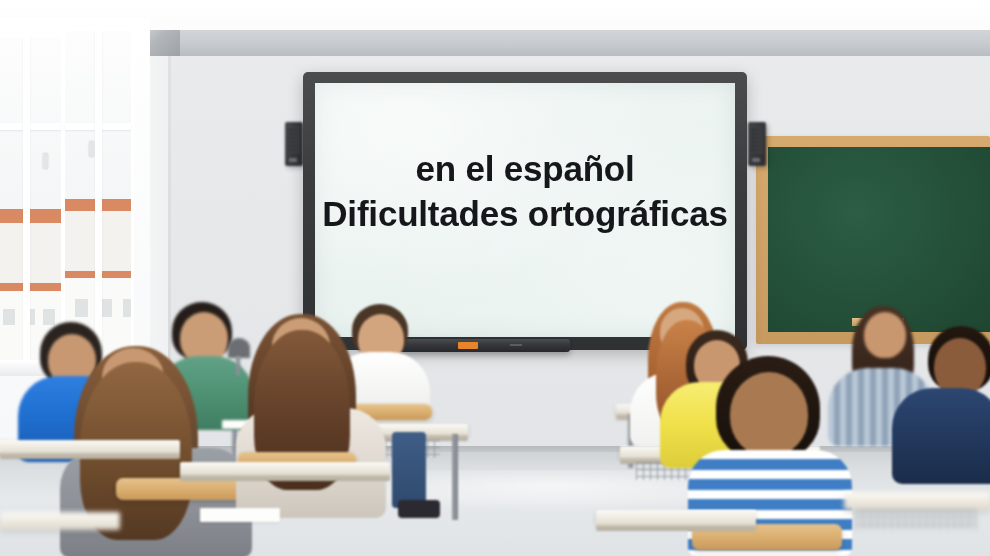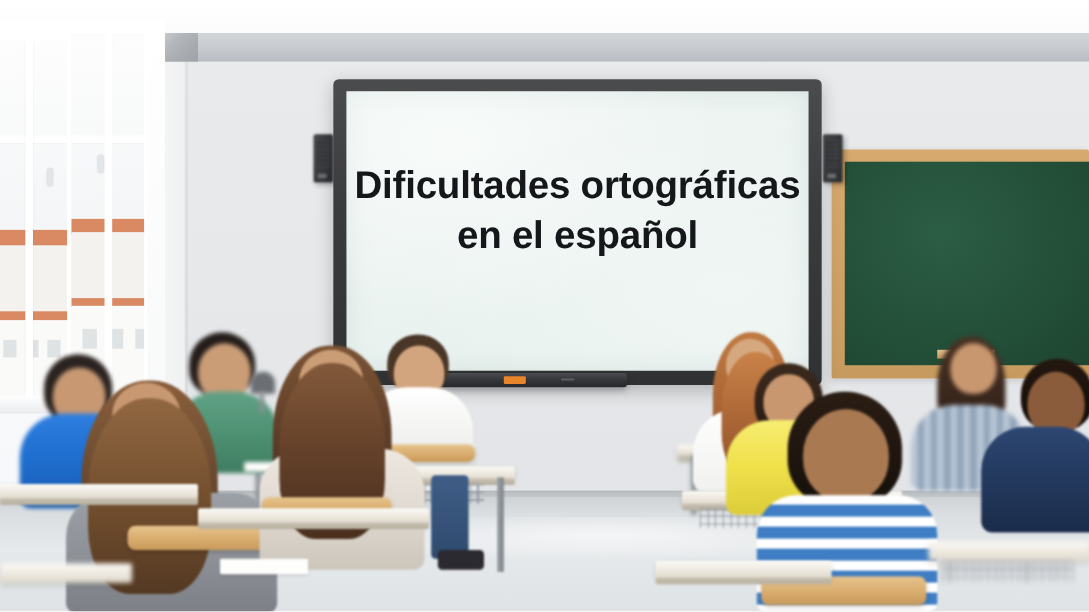--- a/index.html
+++ b/index.html
@@ -175,22 +175,22 @@
   </div>
   <div class="speaker sp-right blur-soft">
     <div class="grill"></div>
     <div class="logo"></div>
   </div>
 
   <div class="board-outer">
     <div class="board-screen">
       <div class="board-glare"></div>
       <div class="board-title">
+        <div>en el español</div>
         <div>Dificultades ortográficas</div>
-        <div>en el español</div>
       </div>
     </div>
   </div>
   <div class="board-tray">
     <div class="tray-marker"></div>
     <div class="tray-dot"></div>
   </div>
 
   <div class="baseboard"></div>
   <div class="floor"></div>

